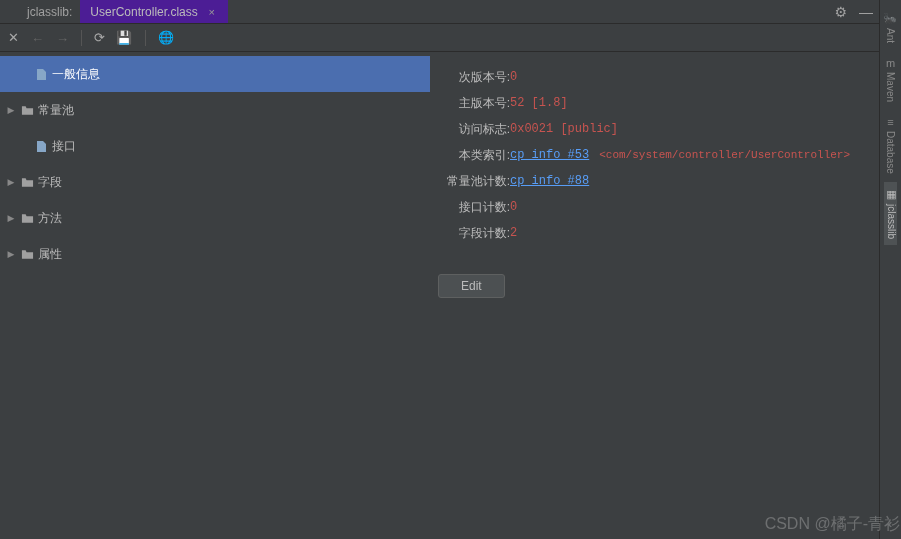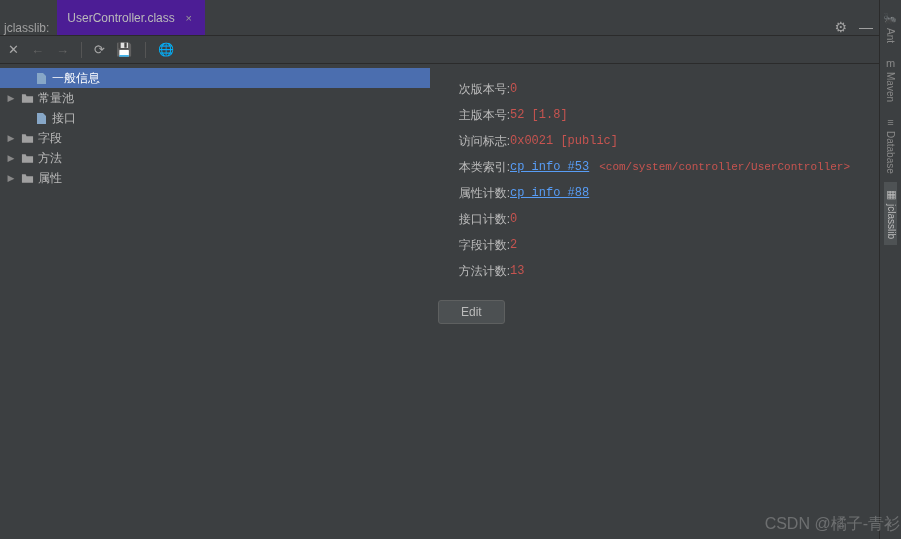--- a/index.html
+++ b/index.html
@@ -8,22 +8,22 @@
   background: #3c3f41;
   font-family: "Microsoft YaHei", "SimSun", sans-serif;
   font-size: 12px;
   color: #bbbbbb;
   overflow: hidden;
   position: relative;
 }
 .container { display: flex; width: 100%; height: 100%; }
 .left-area { flex: 1; display: flex; flex-direction: column; }
 .tab-bar {
-  height: 36px; display: flex; align-items: flex-end;
-  background: #3c3f41; padding-left: 0;
+  height: 24px; display: flex; align-items: center;
+  background: #3c3f41; padding-left: 23px;
   border-bottom: 1px solid #2b2b2b;
 }
 .tab-left-label { color: #a0a0a0; padding: 0 8px 0 4px; }
 .tab {
   display: flex; align-items: center; height: 100%;
   padding: 0 10px; gap: 8px;
   background: #4c1d95; color: #bbbbbb;
 }
 .tab-close {
   font-size: 11px; color: #999; cursor: pointer;
@@ -38,21 +38,21 @@
 }
 .tb-btn { color: #a8a8a8; cursor: pointer; font-size: 13px; }
 .tb-btn.disabled { color: #666; cursor: default; }
 .tb-sep { width: 1px; height: 16px; background: #555; }
 .content-area { flex: 1; display: flex; }
 .tree-panel {
   width: 430px; padding-top: 4px;
   color: #bbbbbb;
 }
 .tree-item {
-  display: flex; align-items: center; height: 20px;
+  display: flex; align-items: center; height: 36px;
   padding-left: 6px; gap: 4px; cursor: pointer;
 }
 .tree-item.selected { background: #4b6eaf; color: #fff; }
 .tree-item.indent1 { padding-left: 20px; }
 .tree-expander { width: 10px; text-align: center; color: #888; font-size: 9px; }
 .tree-icon { width: 14px; display: inline-flex; align-items: center; justify-content: center; }
 .folder-icon svg { width: 13px; height: 11px; fill: #a0a0a0; }
 .file-icon svg { width: 11px; height: 13px; fill: #87a7c7; }
 .detail-panel {
   flex: 1; padding: 12px 0 0 8px;
@@ -63,21 +63,21 @@
 }
 .field-label { width: 72px; color: #bbbbbb; }
 .field-value { color: #c75450; font-family: "Courier New", monospace; }
 .cp-link {
   color: #589df6; text-decoration: underline;
   font-family: "Courier New", monospace;
   cursor: pointer; margin-right: 10px;
 }
 .cp-comment { color: #c75450; font-family: "Courier New", monospace; font-size: 11px; }
 .edit-btn {
-  margin-top: 16px; margin-left: 0;
+  margin-top: 28px; margin-left: 0;
   padding: 4px 22px;
   background: #4c5052; border: 1px solid #5e6060;
   color: #bbbbbb; border-radius: 3px; cursor: pointer;
   font-size: 12px;
 }
 .right-rail {
   width: 22px; background: #3c3f41;
   border-left: 1px solid #2b2b2b;
   display: flex; flex-direction: column; align-items: center;
   padding-top: 6px; gap: 2px;
@@ -192,34 +192,30 @@
         <div class="field-row">
           <span class="field-label">访问标志:</span>
           <span class="field-value">0x0021 [public]</span>
         </div>
         <div class="field-row">
           <span class="field-label">本类索引:</span>
           <span class="cp-link">cp_info #53</span>
           <span class="cp-comment">&lt;com/system/controller/UserController&gt;</span>
         </div>
         <div class="field-row">
-          <span class="field-label">属性计数:</span>
+          <span class="field-label">常量池计数:</span>
           <span class="cp-link">cp_info #88</span>
         </div>
         <div class="field-row">
           <span class="field-label">接口计数:</span>
           <span class="field-value">0</span>
         </div>
         <div class="field-row">
           <span class="field-label">字段计数:</span>
           <span class="field-value">2</span>
-        </div>
-        <div class="field-row">
-          <span class="field-label">方法计数:</span>
-          <span class="field-value">13</span>
         </div>
         <button class="edit-btn">Edit</button>
       </div>
     </div>
   </div>
 
   <div class="right-rail" id="right-rail">
       <div class="rail-item">
         <span class="rail-icon">🐜</span>
         <span>Ant</span>

